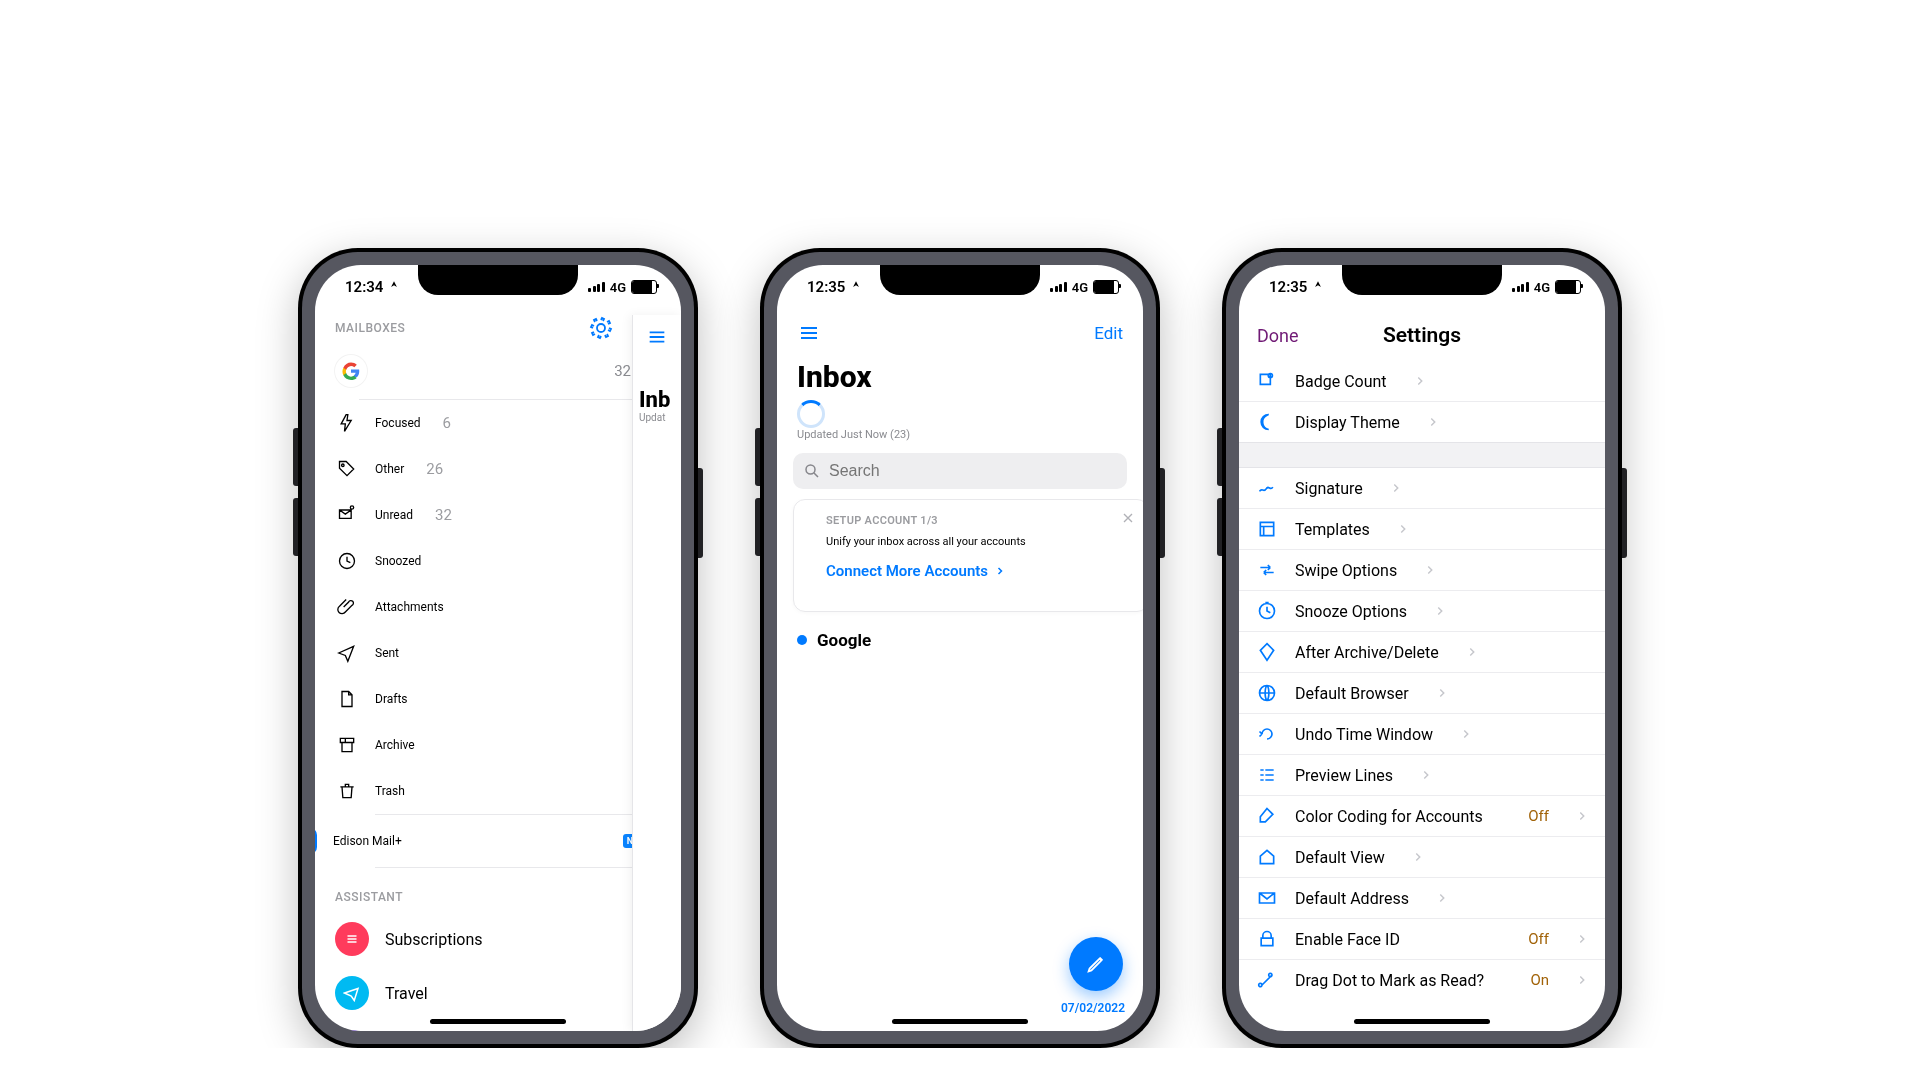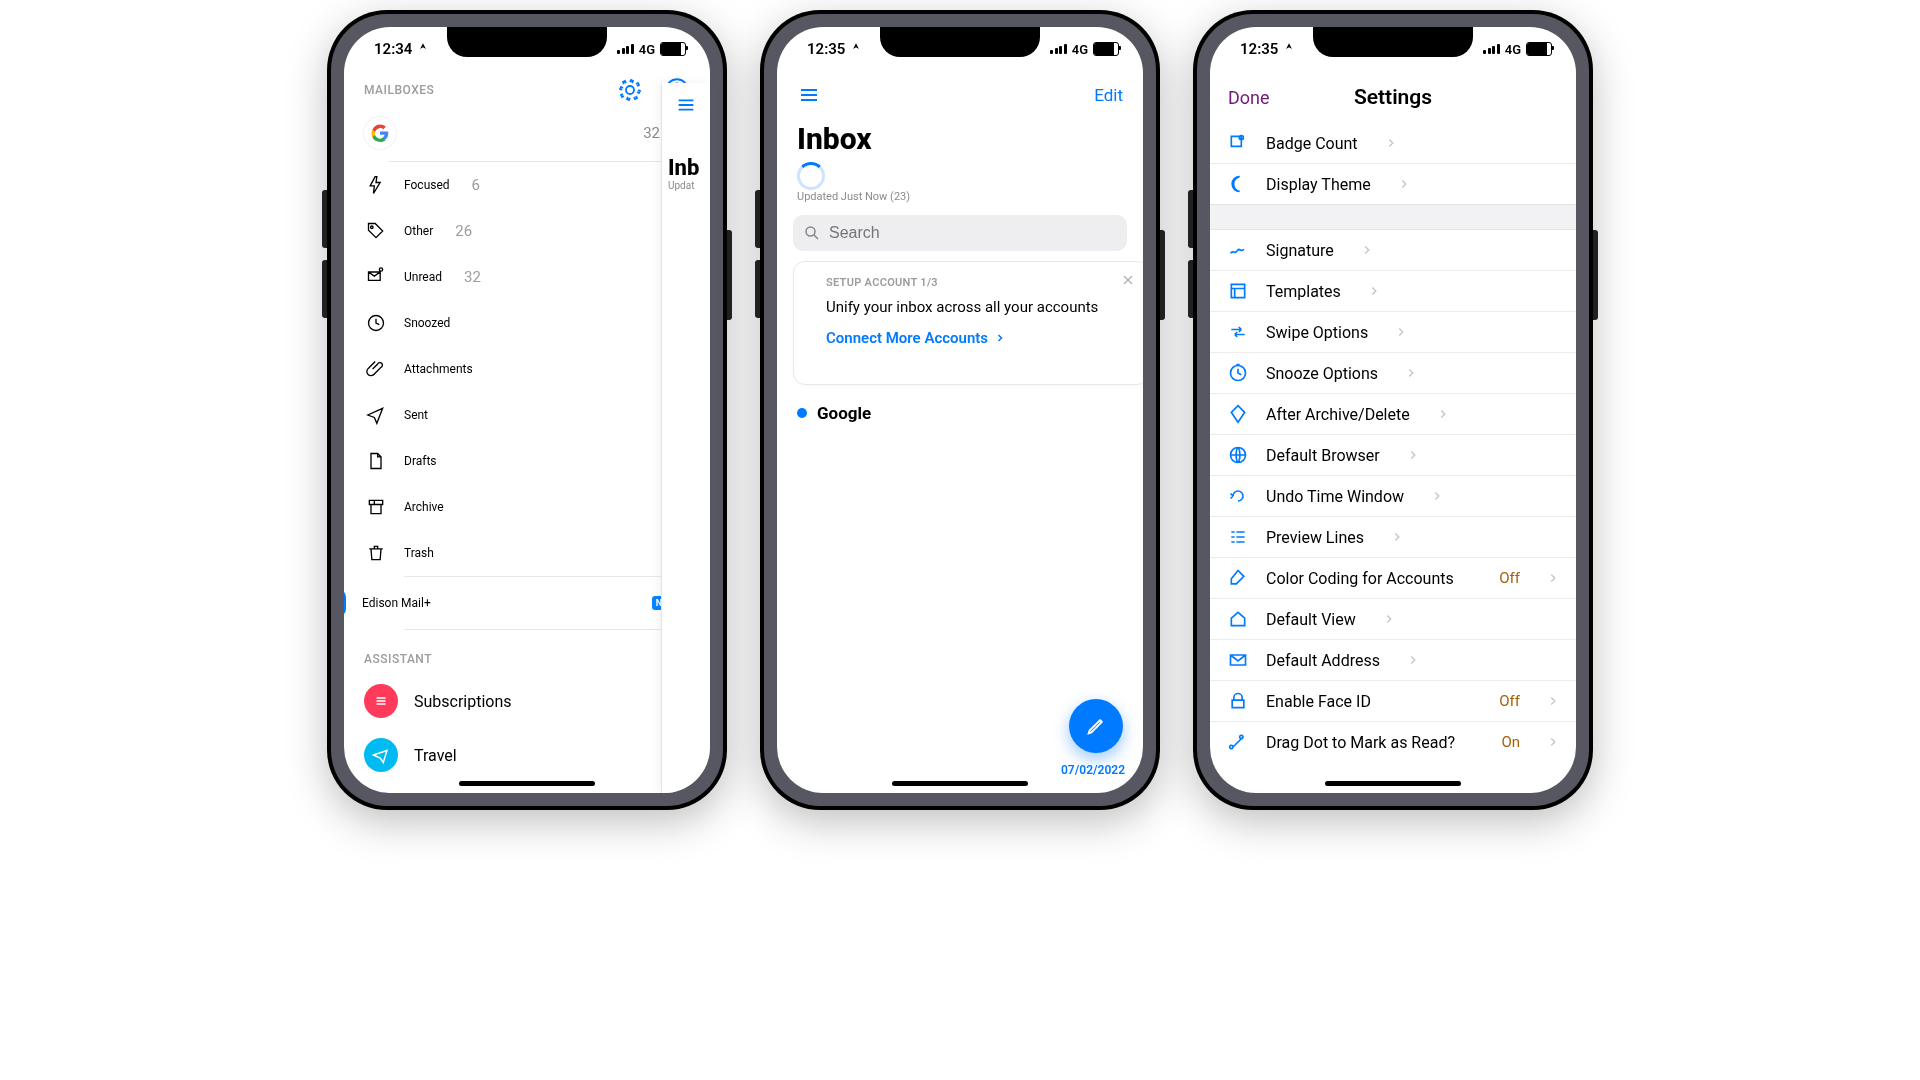--- a/index.html
+++ b/index.html
@@ -1,16 +1,16 @@
 <!DOCTYPE html>
 <html><head>
 <meta charset="utf-8">
 <style>
 html, body { margin:0; padding:0; background:#fff; font-family:-apple-system,BlinkMacSystemFont,'Segoe UI',Roboto,Helvetica,Arial,sans-serif; color:#000; }
-.stage { width:1920px; height:1048px; display:flex; justify-content:center; align-items:flex-start; gap:33px; padding-top:10px; box-sizing:border-box; }
+.stage { width:1920px; height:1048px; display:flex; justify-content:center; align-items:flex-end; gap:62px; padding-top:10px; box-sizing:border-box; }
 .phone { width:400px; height:800px; position:relative; }
 .frame { position:absolute; inset:0; border-radius:60px; background:#000; box-shadow:0 12px 40px rgba(0,0,0,.25); }
 .frame:before { content:""; position:absolute; inset:4px; border-radius:56px; background:#565760; }
 .btn-vol1,.btn-vol2,.btn-pow { position:absolute; background:#262629; }
 .btn-vol1 { left:-5px; top:180px; width:5px; height:58px; border-radius:3px 0 0 3px; }
 .btn-vol2 { left:-5px; top:250px; width:5px; height:58px; border-radius:3px 0 0 3px; }
 .btn-pow { right:-5px; top:220px; width:5px; height:90px; border-radius:0 3px 3px 0; }
 .screen { position:absolute; left:17px; right:17px; top:17px; bottom:17px; background:#fff; border-radius:46px; overflow:hidden; }
 .notch { position:absolute; top:0; left:50%; transform:translateX(-50%); width:160px; height:30px; background:#000; border-radius:0 0 20px 20px; z-index:5; }
 .home-ind { position:absolute; bottom:7px; left:50%; transform:translateX(-50%); width:136px; height:5px; background:#000; border-radius:3px; z-index:4; }
@@ -41,41 +41,41 @@
 .li .lbl { font-size:12px; color:#000; }
 .li .cnt { font-size:15px; color:#9b9ca0; margin-left:6px; }
 .li.edison .ic { background:#007aff; border-radius:7px; color:#fff; width:26px; height:26px; }
 .li.edison .new-pill { background:#0a84ff; color:#fff; font-size:9px; font-weight:700; padding:2px 4px; border-radius:3px; margin-left:auto; letter-spacing:.3px; margin-right:10px; }
 .divider { height:1px; background:#e8e8eb; margin-left:60px; }
 
 .assist-hdr { font-size:12px; color:#9b9ca0; letter-spacing:.5px; font-weight:500; padding:22px 20px 8px; }
 .ass-item { display:flex; align-items:center; gap:16px; padding:10px 20px; }
 .ass-ic { width:34px; height:34px; border-radius:50%; display:flex; align-items:center; justify-content:center; color:#fff; flex:none; }
 
-.edge-panel { position:absolute; right:0; top:56px; bottom:0; width:48px; background:#fff; border-left:1px solid #e5e5e8; box-shadow:-2px 0 10px rgba(0,0,0,.06); }
+.edge-panel { position:absolute; right:0; top:50px; bottom:0; width:48px; background:#fff; border-left:1px solid #e5e5e8; box-shadow:-2px 0 10px rgba(0,0,0,.06); }
 .edge-ham { height:44px; display:flex; align-items:center; justify-content:center; color:#007aff; }
 .edge-ttl { font-size:22px; font-weight:800; padding:8px 0 0 6px; }
 .edge-sub { font-size:10px; color:#8a8b90; padding-left:6px; }
 
 
 .hdr2 { display:flex; justify-content:space-between; align-items:center; padding:4px 20px 2px; height:40px; }
 .hdr2 .ham { color:#007aff; }
 .hdr2 .edit { color:#007aff; font-size:17px; }
 .title-row { display:flex; justify-content:space-between; align-items:flex-start; padding:4px 20px 0;flex-direction:column; }
 .big-title { font-size:30px; font-weight:800; }
 .spinner { width:22px; height:22px; border:3px solid #cfe4fb; border-top-color:#007aff; border-radius:50%; margin-top:6px; }
 .subttl { font-size:11px; color:#8a8b90; padding:0 20px 8px; }
 .srch { margin:4px 16px 10px; background:#eeeef0; border-radius:10px; display:flex; align-items:center; padding:8px 10px; gap:6px; }
 .srch input { border:0; background:transparent; font-size:16px; width:100%; outline:none; color:#000; }
 .srch .mag { color:#86868b; }
 .cards { display:flex; gap:12px; padding:0 16px 14px; overflow:hidden; }
 .card { border:1px solid #e8e8eb; border-radius:12px; padding:14px 32px 16px; width:290px; flex:none; box-shadow:0 1px 4px rgba(0,0,0,.03); position:relative; }
 .card .setup { font-size:11px; color:#9b9ca0; letter-spacing:.3px; font-weight:600; }
 .card .close { position:absolute; top:10px; right:12px; color:#b0b1b6; }
-.card .desc { font-size:15px; margin-top:8px; line-height:1.35; }
+.card .desc { font-size:11px; margin-top:8px; line-height:1.35; }
 .card .link { color:#007aff; font-weight:600; font-size:15px; margin-top:12px; display:flex; align-items:center; gap:6px; }
 .acct-name { display:flex; align-items:center; gap:10px; padding:4px 20px; }
 .acct-dot { width:10px; height:10px; background:#007aff; border-radius:50%; }
 .acct-name b { font-size:17px; }
 .fab { position:absolute; right:20px; bottom:40px; width:54px; height:54px; border-radius:50%; background:#007aff; color:#fff; display:flex; align-items:center; justify-content:center; box-shadow:0 6px 16px rgba(0,122,255,.4); }
 .date-lbl { position:absolute; right:18px; bottom:16px; font-size:12px; color:#007aff; font-weight:600; }
 
 
 .hdr3 { display:flex; align-items:center; padding:6px 18px; height:40px; }
 .hdr3 .done { color:#701a75; font-size:18px; }

